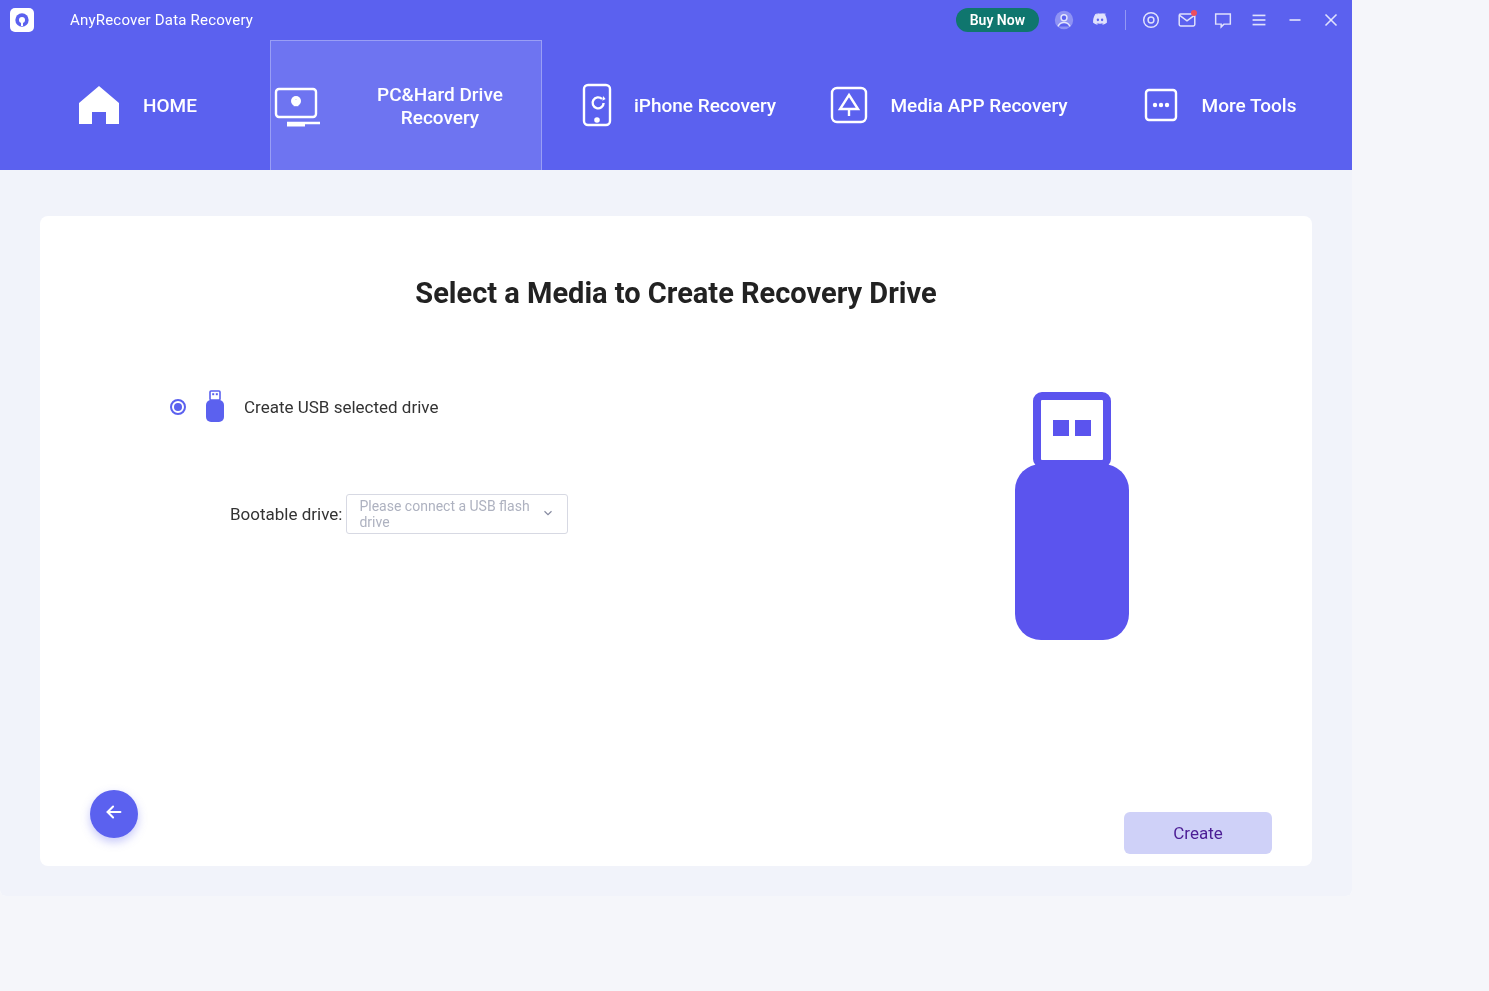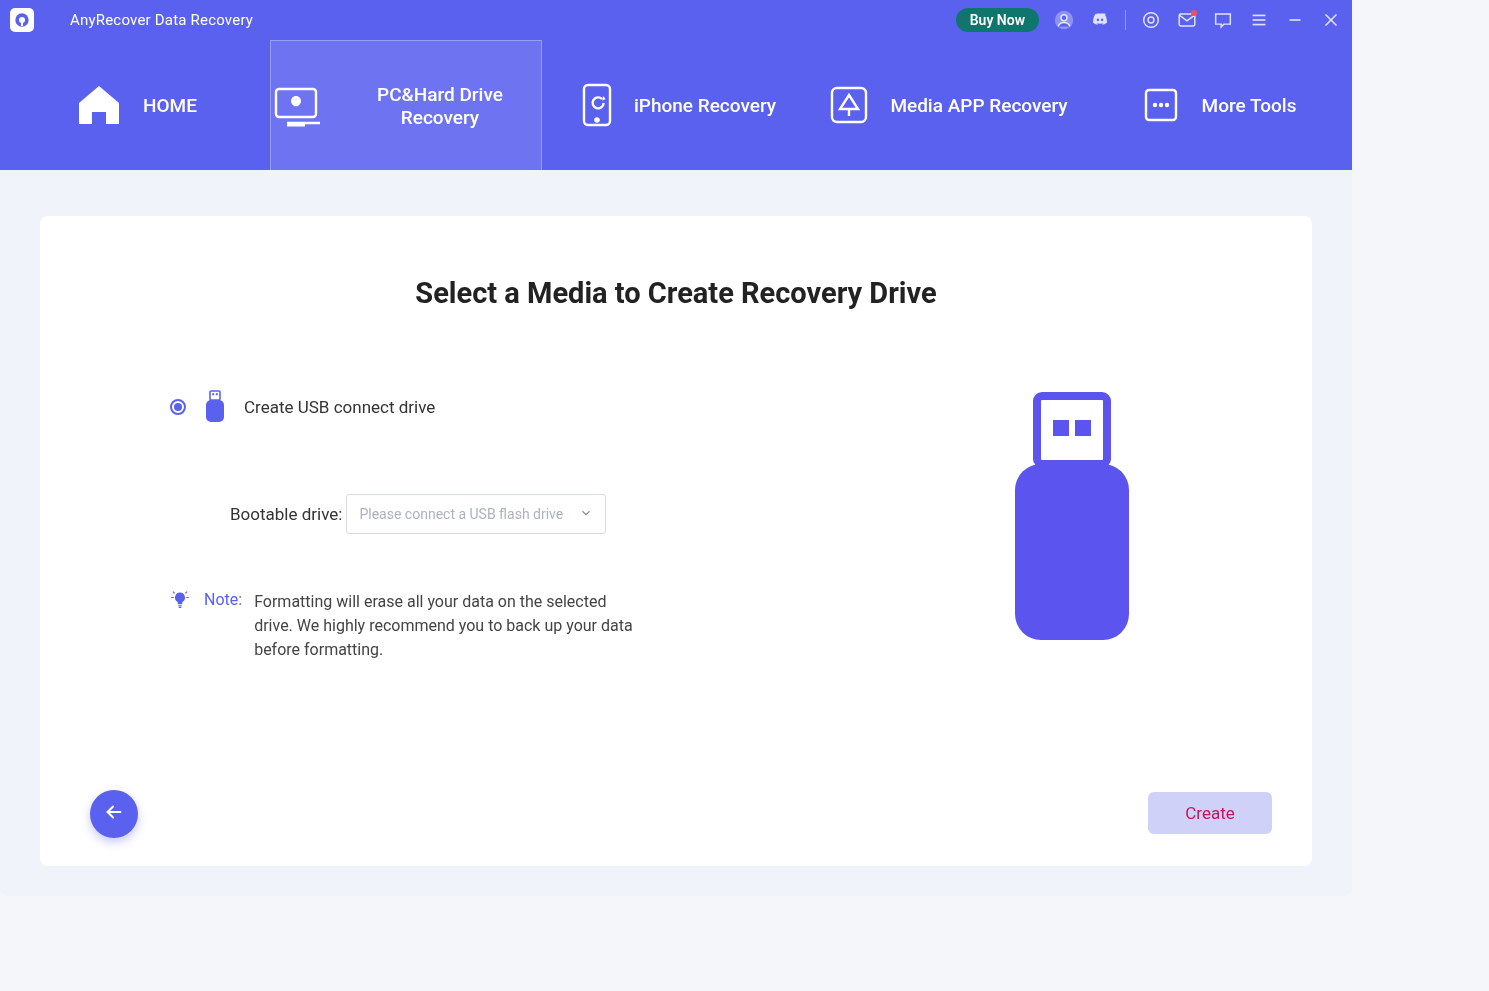--- a/index.html
+++ b/index.html
@@ -133,21 +133,21 @@
   .usb-mini svg { width: 22px; height: 34px; display: block; }
   .radio-label { font-size: 17px; color: #333; }
 
   .drive-row {
     display: flex; align-items: center; gap: 4px;
     margin-bottom: 56px;
     padding-left: 60px;
   }
   .drive-row-label { font-size: 17px; color: #333; }
   .select {
-    width: 260px; height: 40px;
+    width: 222px; height: 40px;
     border: 1px solid #d7d9e3;
     border-radius: 3px;
     display: flex; align-items: center; justify-content: space-between;
     padding: 0 12px;
     color: #aeb2c0;
     font-size: 14px;
     cursor: pointer;
   }
   .select svg { width: 14px; height: 14px; color: #868aa0; }
 
@@ -168,25 +168,25 @@
     border-radius: 50%;
     background: #5b61ef;
     display: flex; align-items: center; justify-content: center;
     cursor: pointer;
     box-shadow: 0 4px 10px rgba(91,97,239,.35);
   }
   .back-btn svg { width: 22px; height: 22px; color: #fff; }
 
   .create-btn {
     position: absolute;
-    right: 40px; bottom: 32px;
-    width: 124px; height: 42px;
+    right: 40px; bottom: 12px;
+    width: 148px; height: 42px;
     border-radius: 6px;
     background: #cfd1f8;
-    color: #be185d;
+    color: #4c1d95;
     font-size: 17px;
     display: flex; align-items: center; justify-content: center;
     cursor: default;
   }
 </style>
 </head>
 <body>
 
 <div class="app">
 
@@ -336,47 +336,35 @@
           <div class="radio-row">
             <span class="radio-circle"></span>
             <span class="usb-mini">
               <svg viewBox="0 0 22 34">
                 <rect x="6" y="1" width="10" height="9" rx="1" fill="none" stroke="#5b61ef" stroke-width="1.6"></rect>
                 <rect x="8.2" y="3.2" width="2" height="2" fill="#5b61ef"></rect>
                 <rect x="11.8" y="3.2" width="2" height="2" fill="#5b61ef"></rect>
                 <rect x="2" y="10" width="18" height="22" rx="5" fill="#5b61ef"></rect>
               </svg>
             </span>
-            <span class="radio-label">Create USB connect drive</span>
+            <span class="radio-label">Create USB selected drive</span>
           </div>
 
           <div class="drive-row">
             <span class="drive-row-label">Bootable drive:</span>
             <div class="select">
               <span>Please connect a USB flash drive</span>
               <span>
                 <svg viewBox="0 0 24 24" fill="none" stroke="currentColor" stroke-width="2">
                     <polyline points="6 9 12 15 18 9"></polyline>
                   </svg>
               </span>
             </div>
           </div>
 
-          <div class="note-row">
-            <span class="bulb">
-              <svg viewBox="0 0 24 24" fill="currentColor">
-                  <path d="M12 3a6 6 0 0 0-3.6 10.8c.6.5.9 1.2.9 1.9V17h5.4v-1.3c0-.7.3-1.4.9-1.9A6 6 0 0 0 12 3z"></path>
-                  <rect x="9.8" y="18.3" width="4.4" height="1.4" rx=".7"></rect>
-                  <rect x="10.3" y="20.4" width="3.4" height="1.2" rx=".6"></rect>
-                  <path d="M4 9H2M22 9h-2M5.2 3.6 3.8 2.2M20.2 2.2l-1.4 1.4" stroke="currentColor" stroke-width="1.4" stroke-linecap="round"></path>
-                </svg>
-            </span>
-            <span class="note-label">Note:</span>
-            <span class="note-text">Formatting will erase all your data on the selected drive. We highly recommend you to back up your data before formatting.</span>
-          </div>
         </div>
 
         <div class="right-col">
           <span class="big-usb">
             <svg viewBox="0 0 130 260">
               <rect x="30" y="6" width="70" height="68" rx="5" fill="#fff" stroke="#5b54ee" stroke-width="8"></rect>
               <rect x="46" y="30" width="16" height="16" fill="#5b54ee"></rect>
               <rect x="68" y="30" width="16" height="16" fill="#5b54ee"></rect>
               <rect x="8" y="74" width="114" height="176" rx="26" fill="#5b54ee"></rect>
             </svg>

